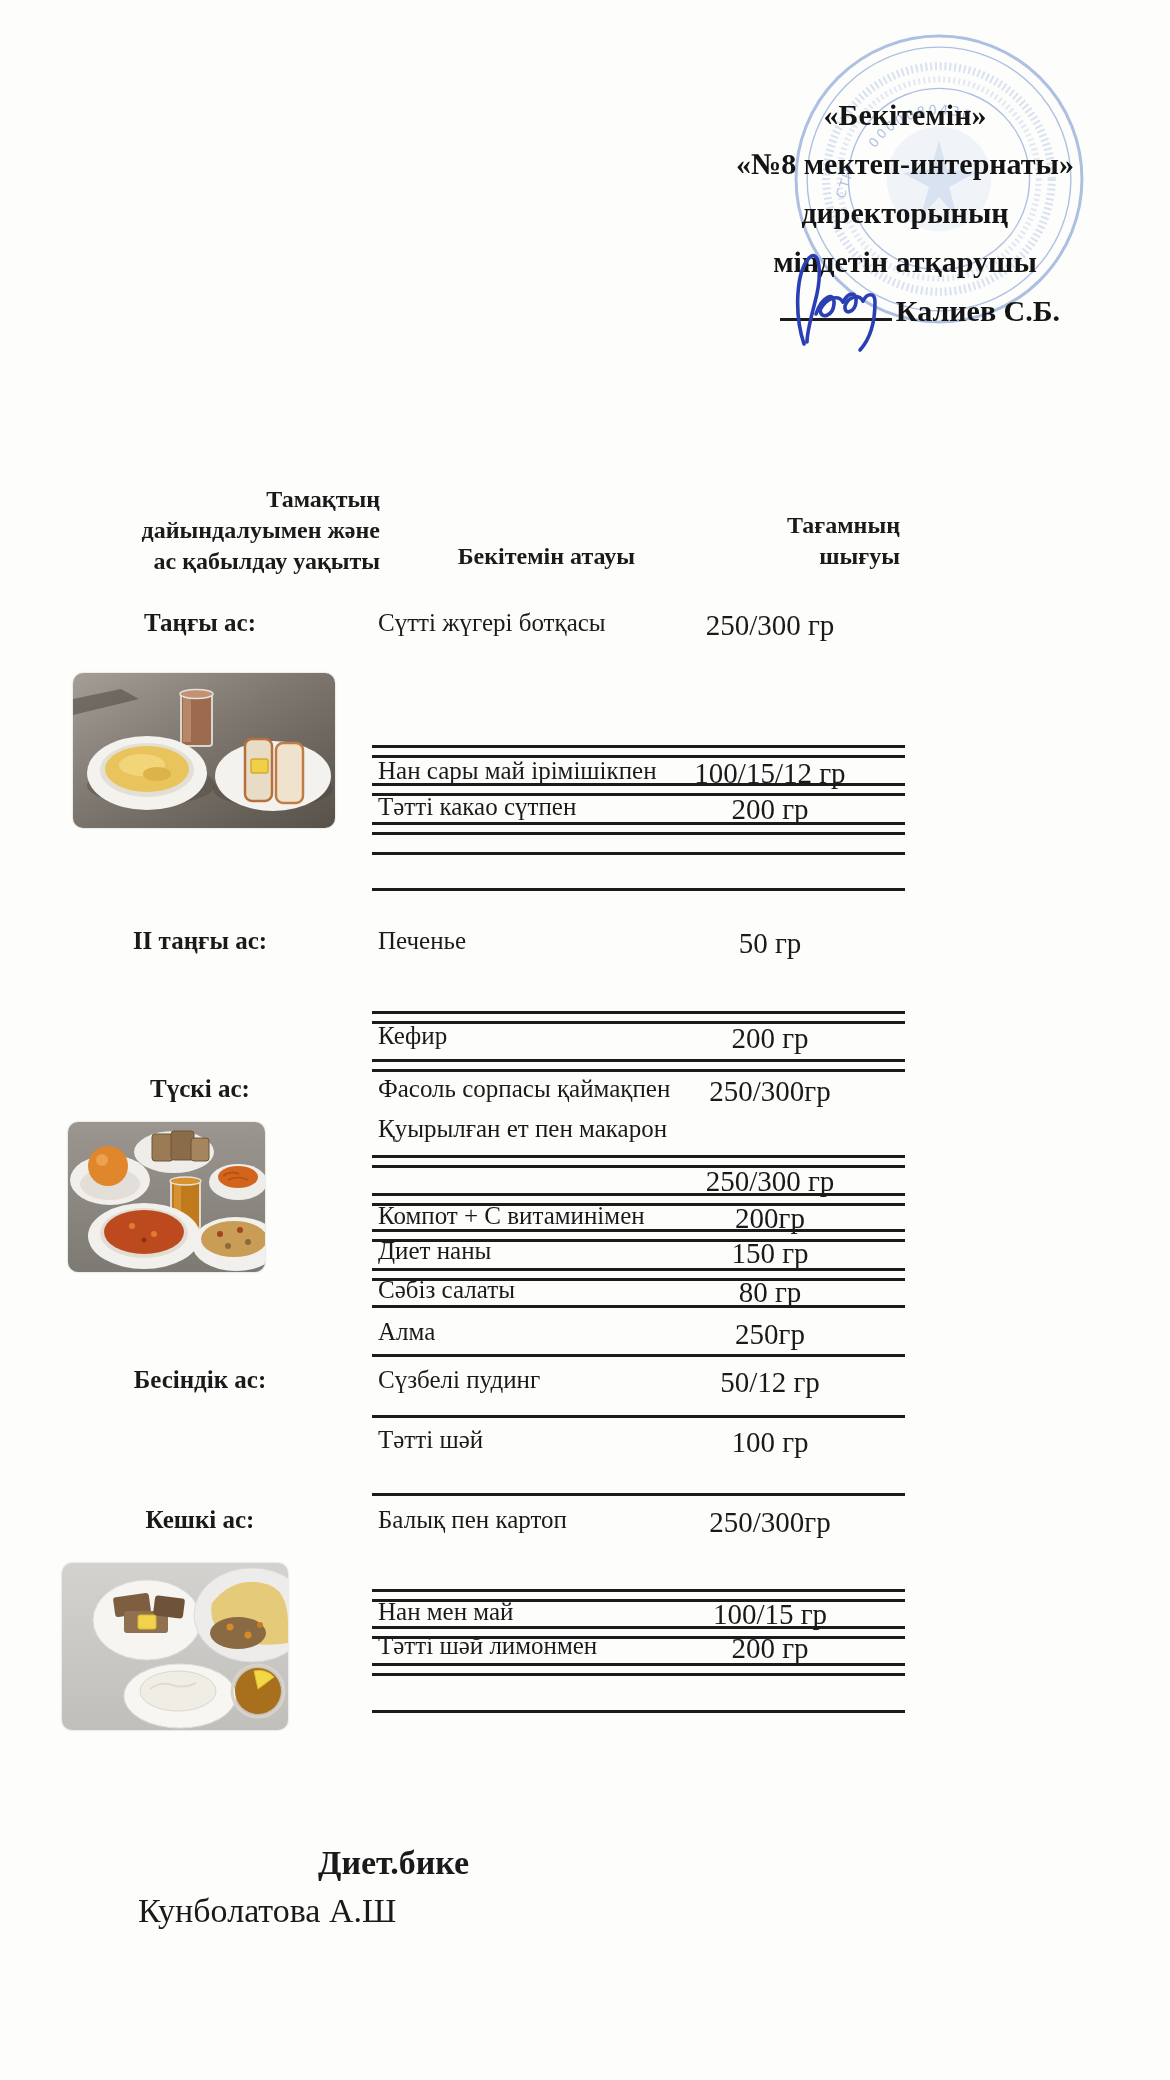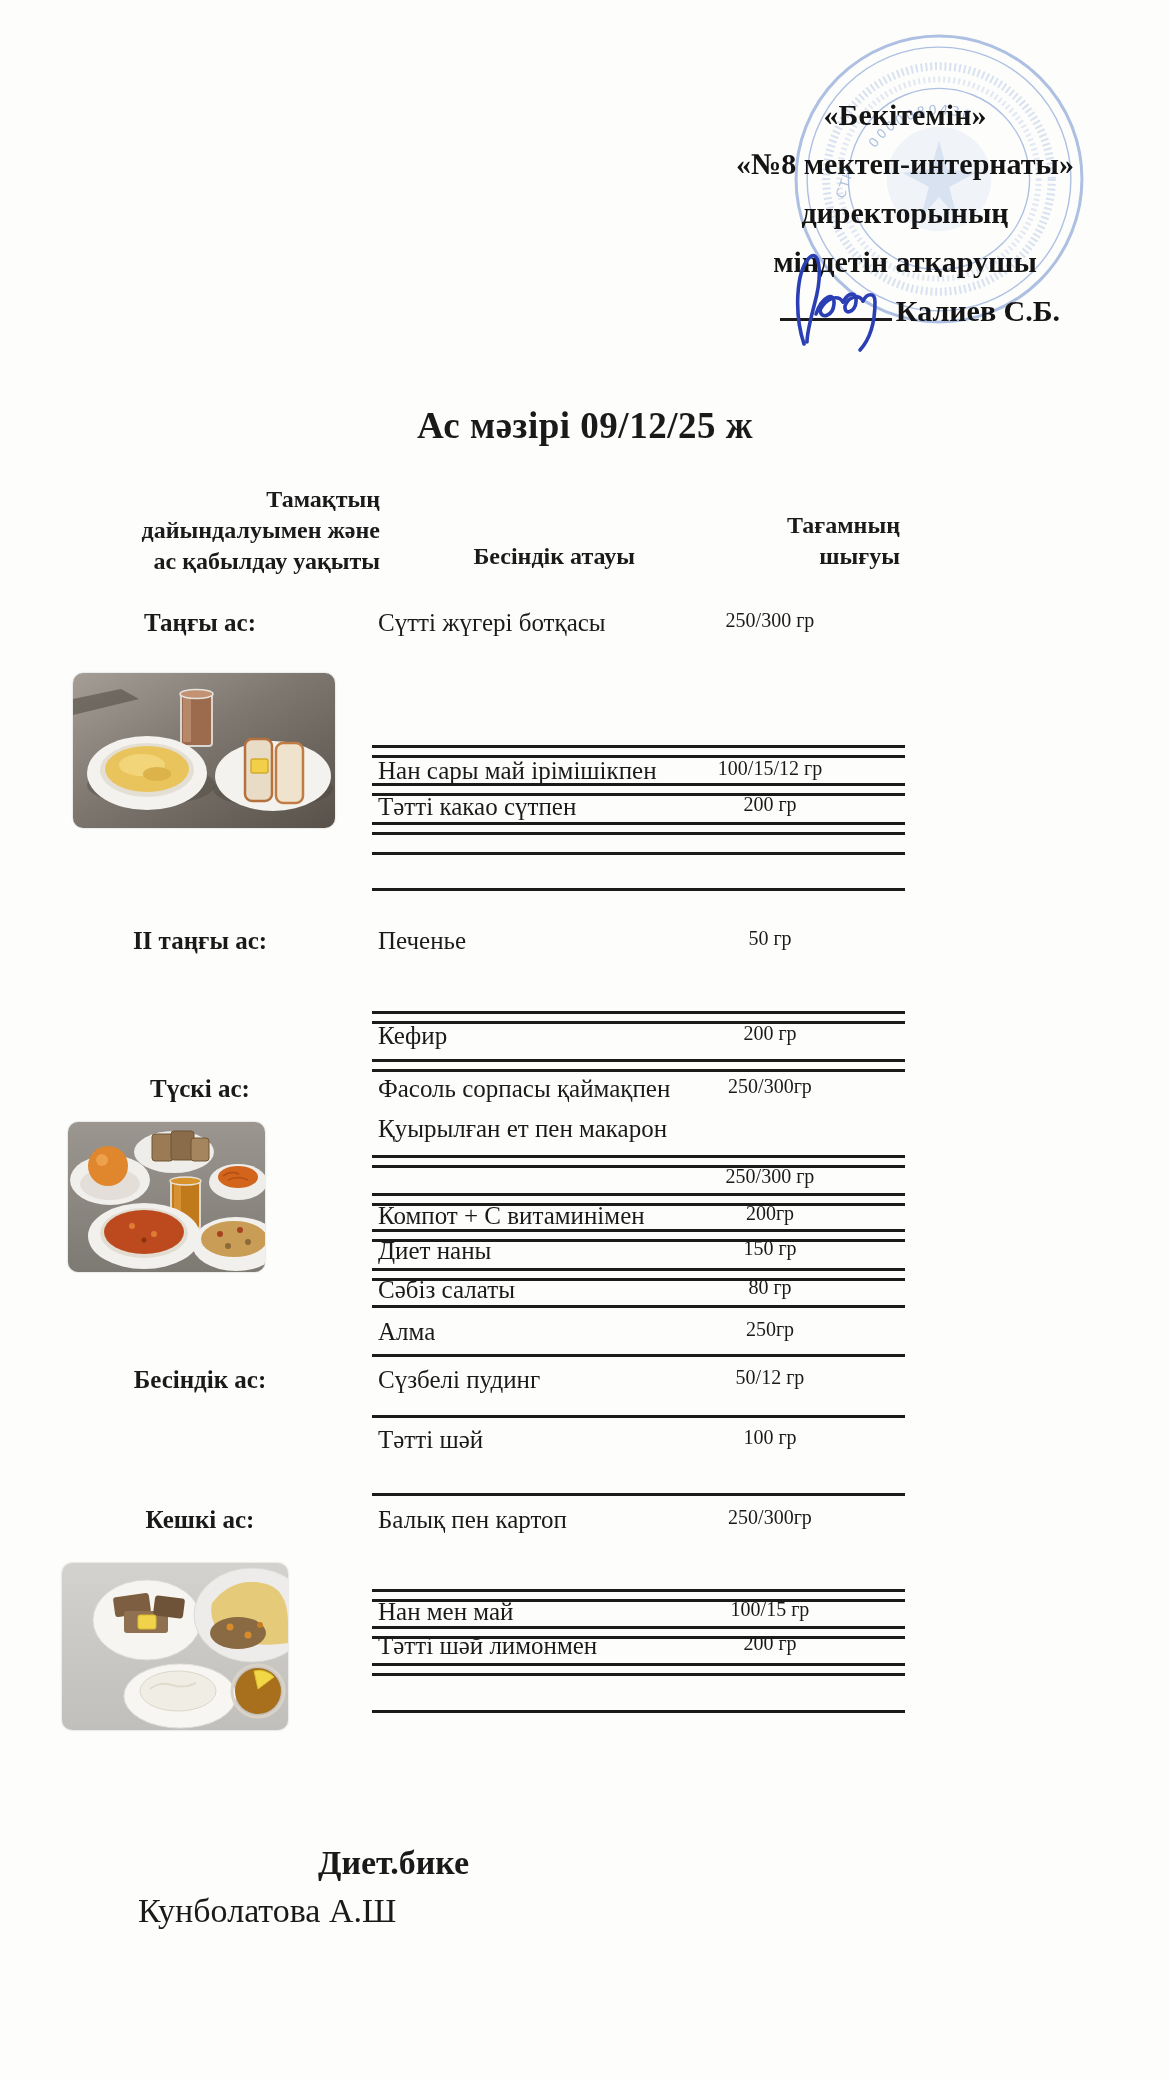--- a/index.html
+++ b/index.html
@@ -25,21 +25,21 @@
     position:absolute;left:0;top:404px;width:1170px;text-align:center;
     font-size:37px;font-weight:bold;letter-spacing:.5px;
   }
   
   .hdr{position:absolute;font-weight:bold;font-size:24px;line-height:31px;text-align:right;}
   .hdr1{left:130px;top:484px;width:250px;}
   .hdr2{left:375px;top:541px;width:260px;}
   .hdr3{left:640px;top:510px;width:260px;}
   .meal{position:absolute;left:70px;width:260px;text-align:center;font-weight:bold;font-size:25px;}
   .dish{position:absolute;left:378px;width:290px;font-size:25px;white-space:nowrap;}
-  .wt{position:absolute;left:640px;width:260px;text-align:center;font-size:20px;}
+  .wt{position:absolute;left:640px;width:260px;text-align:center;font-size:29px;}
   
   .dline{position:absolute;left:372px;width:533px;height:7px;
          border-top:3px solid #1b1b1b;border-bottom:3px solid #1b1b1b;}
   .sline{position:absolute;left:372px;width:533px;height:3px;background:#1b1b1b;}
   
   .photo{position:absolute;border-radius:10px;overflow:hidden;box-shadow:0 0 2px rgba(0,0,0,.25);}
   .photo svg{display:block;}
   
   .footer-role{position:absolute;left:318px;top:1844px;font-size:34px;font-weight:bold;}
   .footer-name{position:absolute;left:138px;top:1892px;font-size:34px;font-weight:normal;}
@@ -76,28 +76,27 @@
 
   <svg class="signature" viewBox="0 0 132 112">
     <g fill="none" stroke="#2b3fb5" stroke-width="3.6" stroke-linecap="round">
       <path d="M 22 100 C 12 70 14 28 27 14 C 37 4 41 28 33 58 C 29 74 25 88 25 98"></path>
       <path d="M 34 70 C 40 52 53 47 52 60 C 51 72 39 76 38 66 C 44 54 56 50 61 58"></path>
       <path d="M 61 58 C 67 47 75 48 74 58 C 73 68 62 72 63 62 C 67 52 77 50 81 57"></path>
       <path d="M 81 57 C 85 49 93 48 93 58 C 93 76 89 94 78 106"></path>
     </g>
   </svg>
 
-  <div class="title">Ас мәзірі 09/12/25 ж</div>
 
   <div class="hdr hdr1">
     <div>Тамақтың</div>
     <div>дайындалуымен және</div>
     <div>ас қабылдау уақыты</div>
   </div>
-  <div class="hdr hdr2">Бесіндік атауы</div>
+  <div class="hdr hdr2">Бекітемін атауы</div>
   <div class="hdr hdr3">
     <div>Тағамның</div>
     <div>шығуы</div>
   </div>
 
   <div class="meal" style="top:609px">Таңғы ас:</div>
   <div class="meal" style="top:927px">ІІ таңғы ас:</div>
   <div class="meal" style="top:1075px">Түскі ас:</div>
   <div class="meal" style="top:1366px">Бесіндік ас:</div>
   <div class="meal" style="top:1506px">Кешкі ас:</div>

